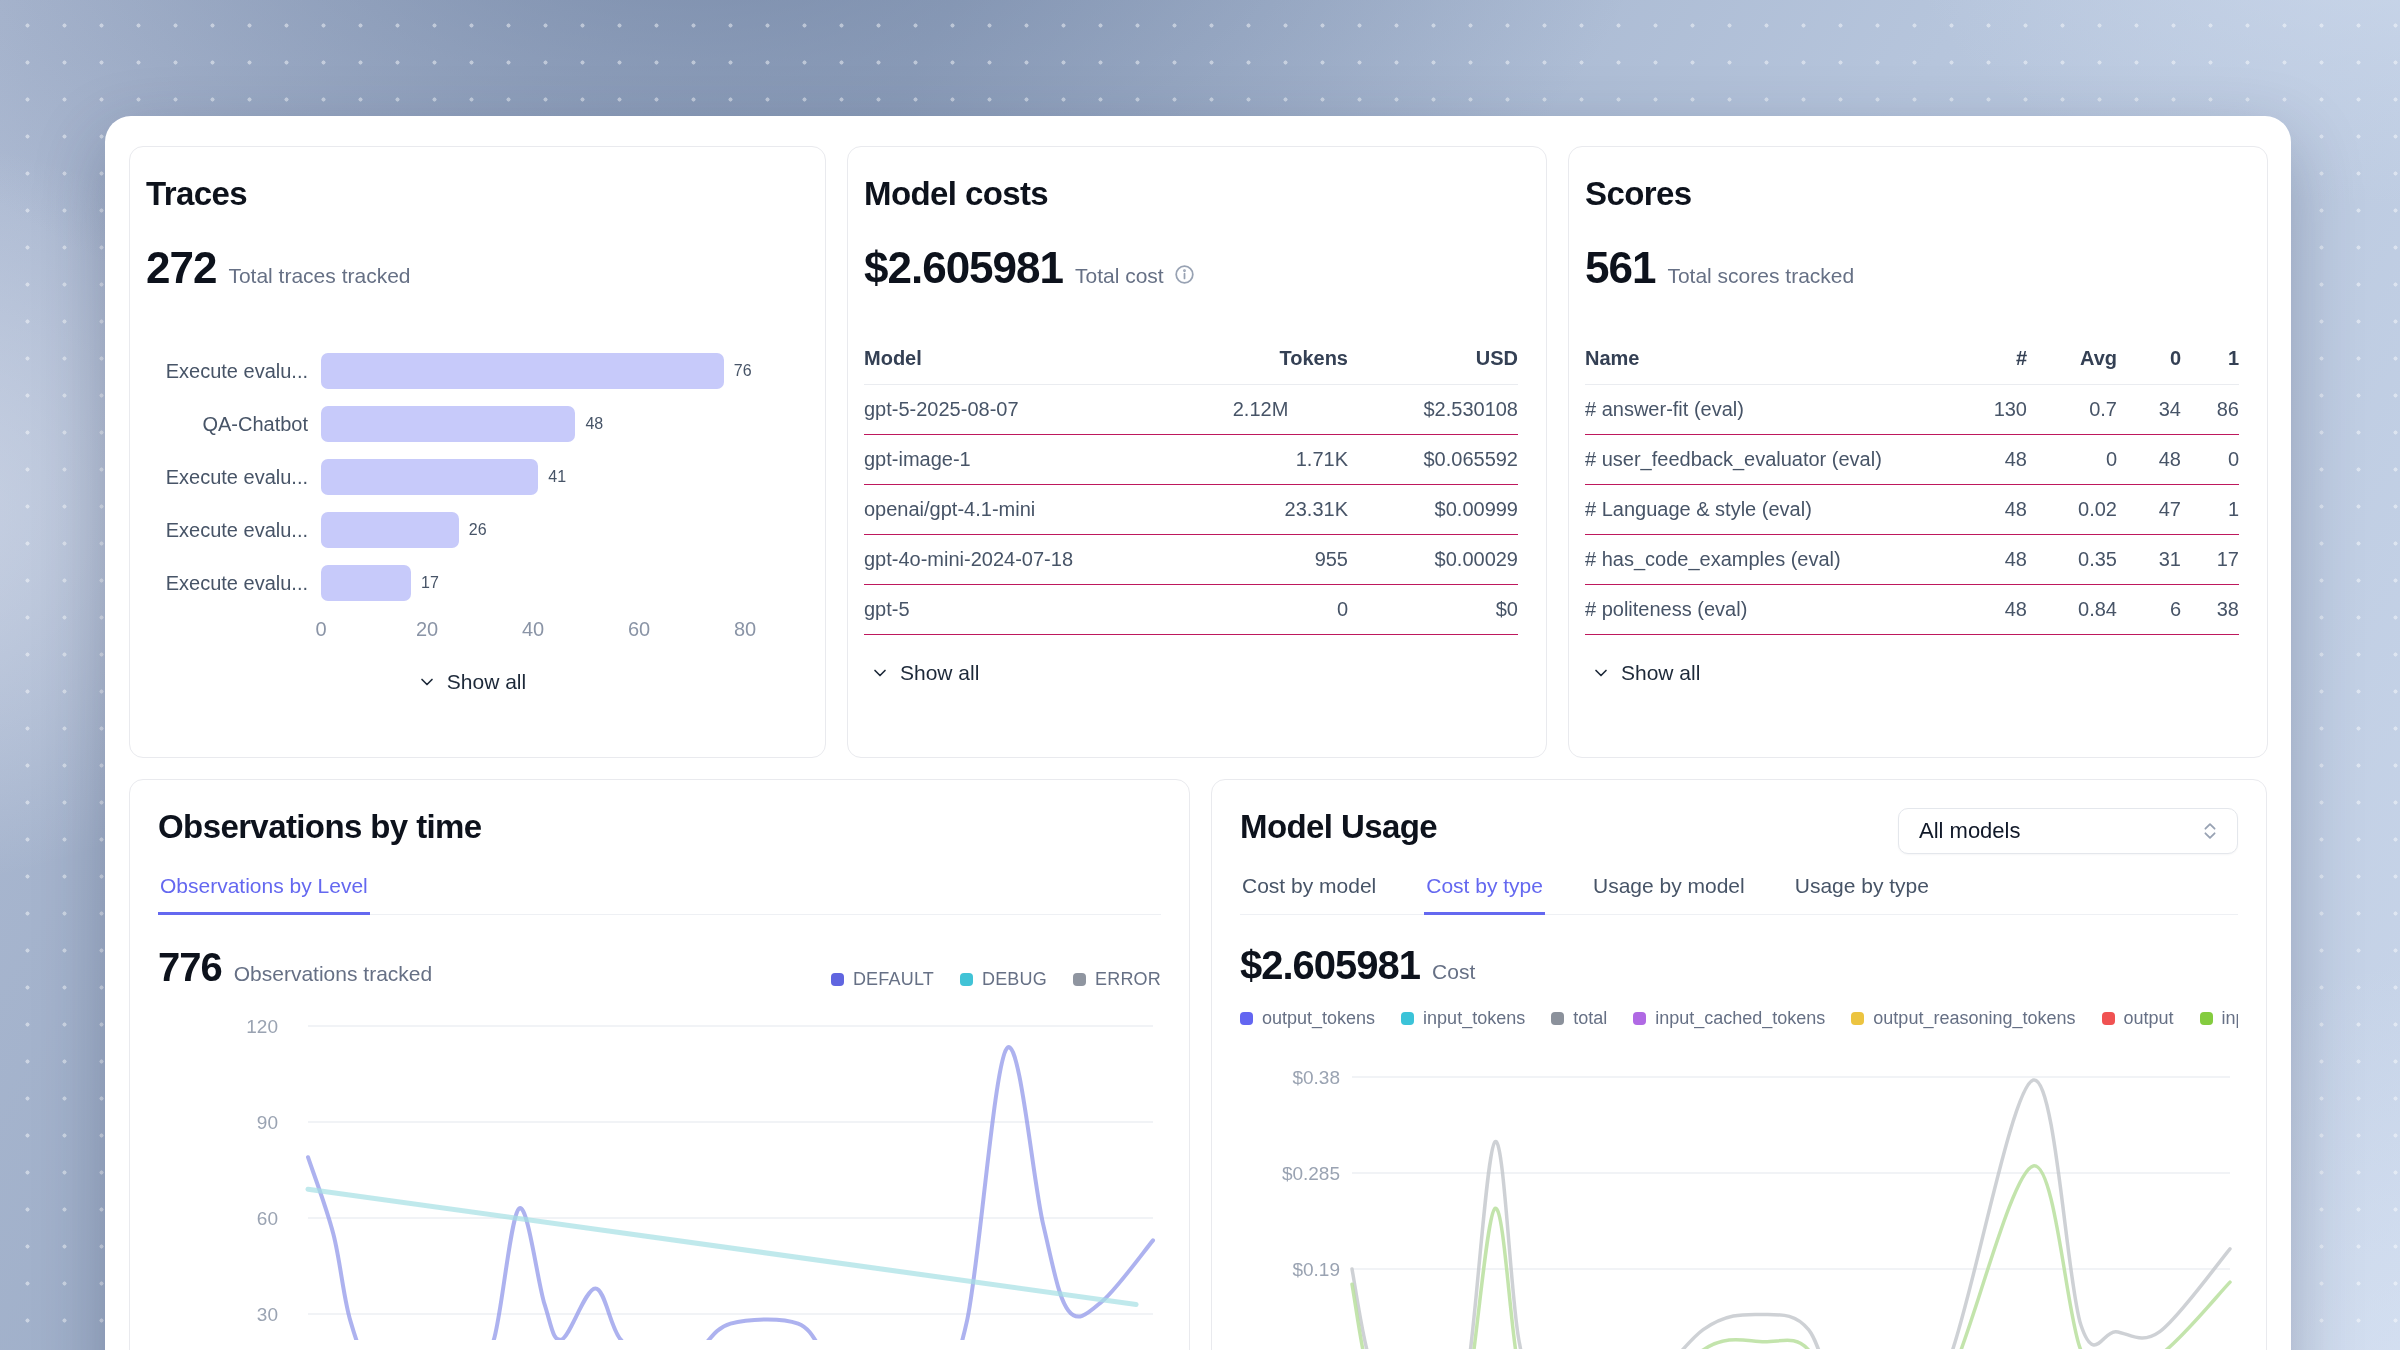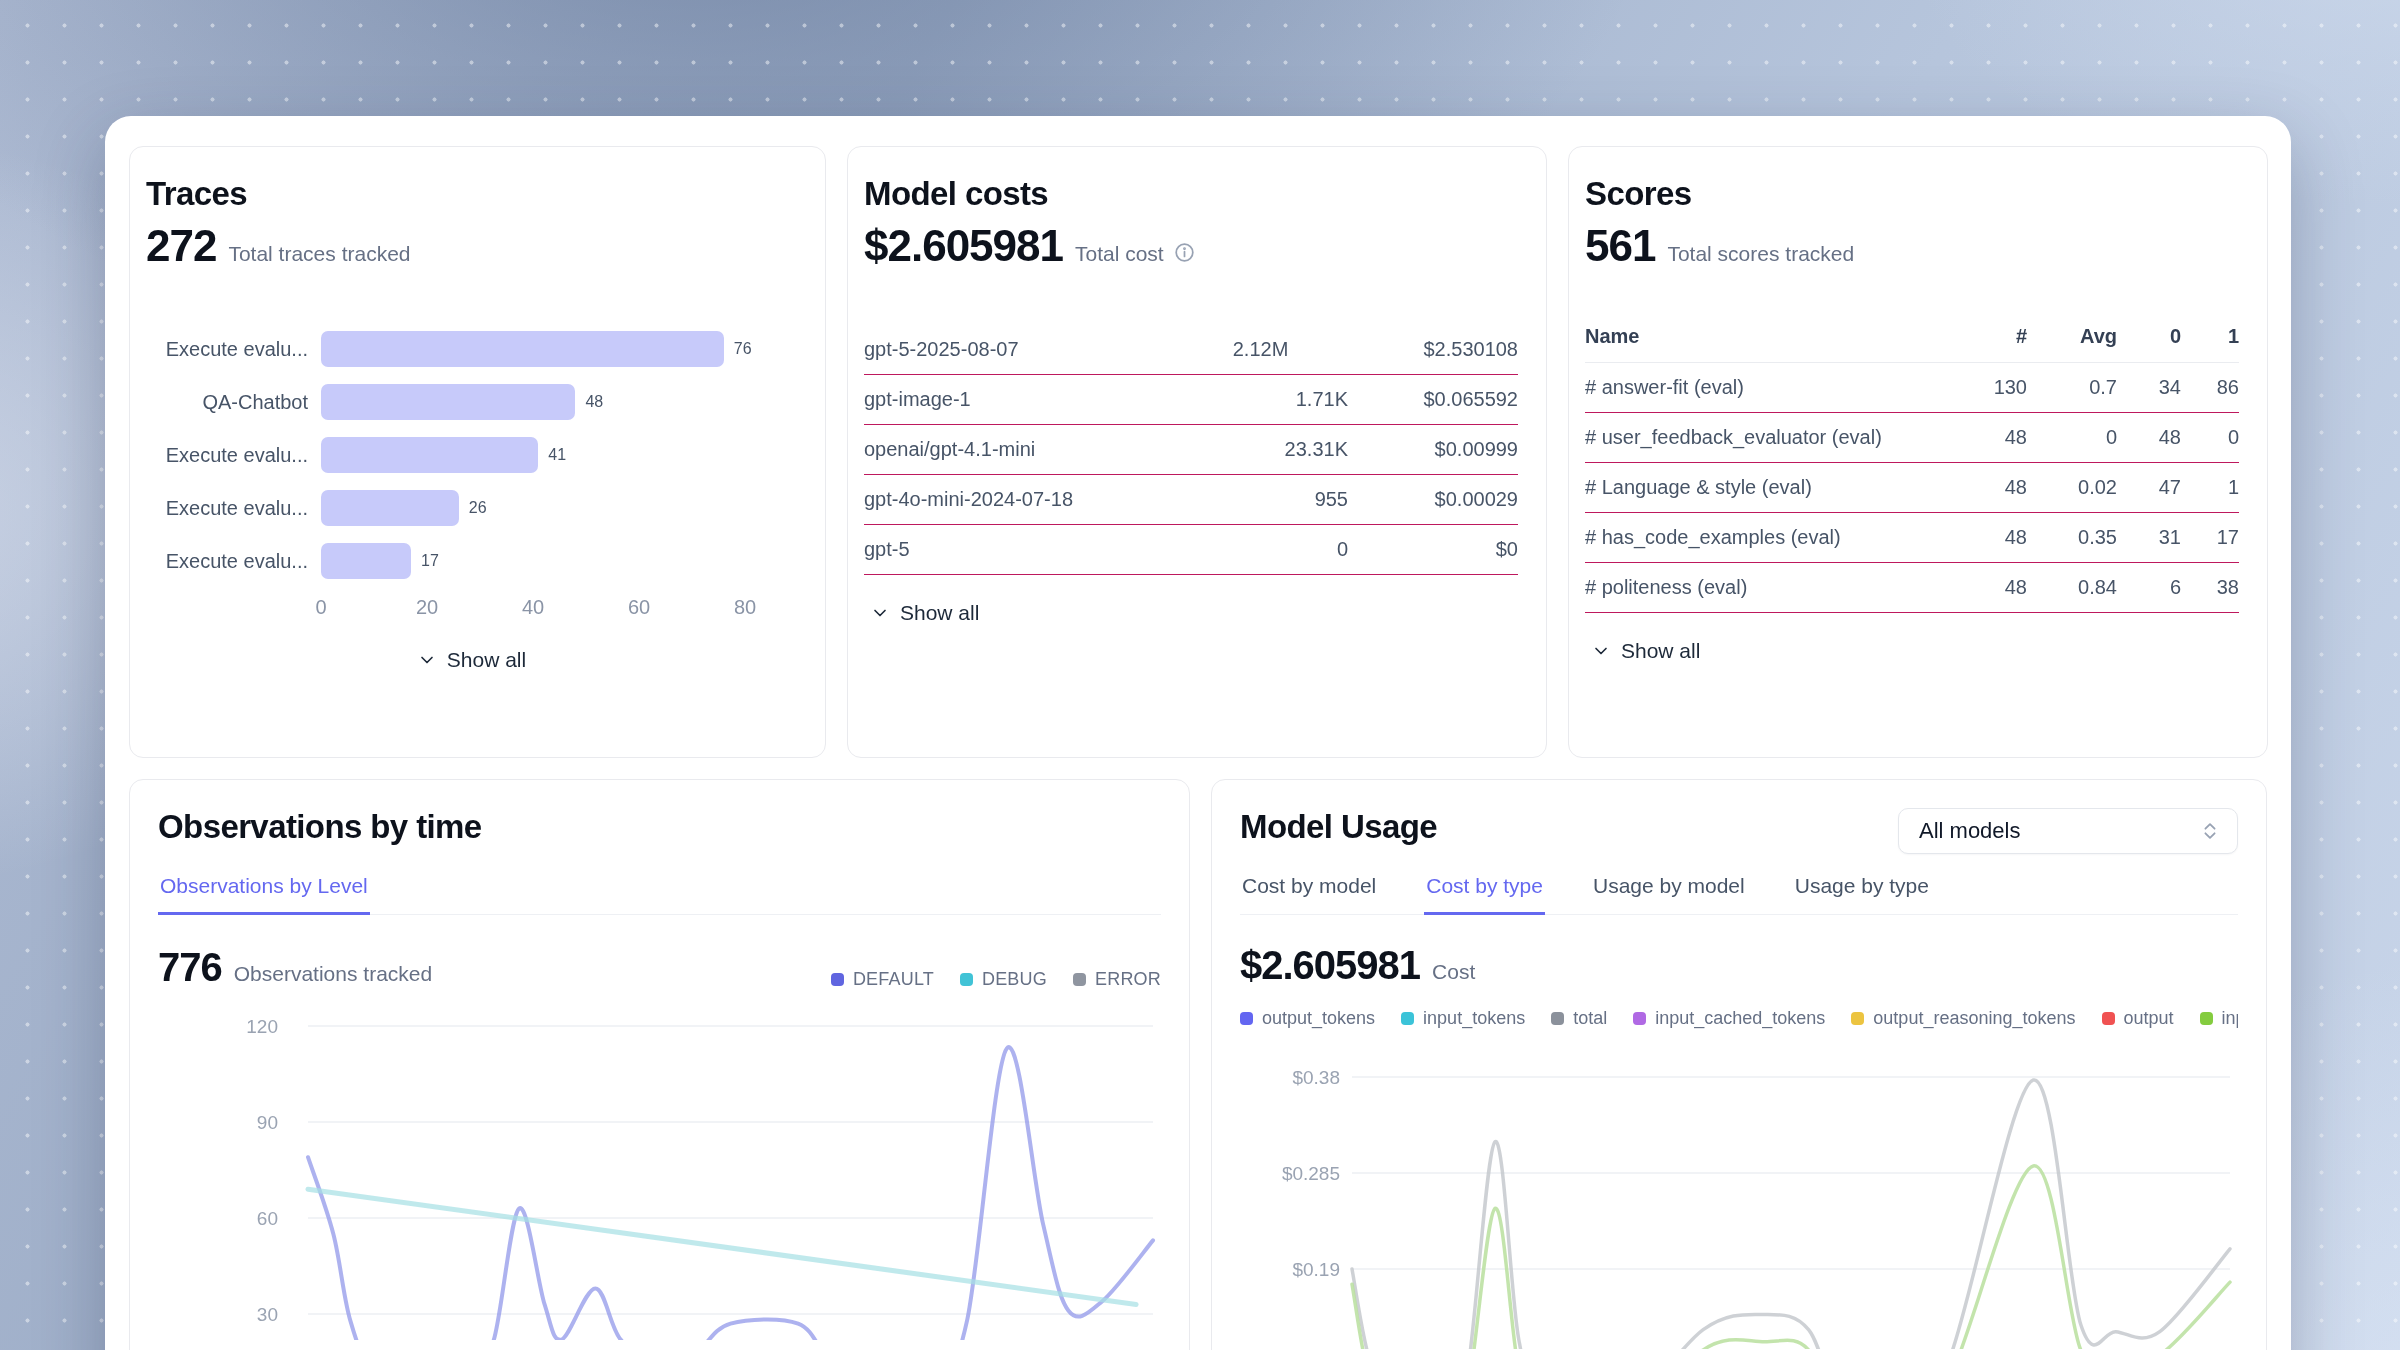--- a/index.html
+++ b/index.html
@@ -24,21 +24,21 @@
     box-shadow:0 24px 70px rgba(25,35,70,.28); z-index:1; }
 
   .row1 { display:grid; grid-template-columns:697px 700px 700px; gap:21px; margin-bottom:21px; }
   .row2 { display:grid; grid-template-columns:1061px 1056px; gap:21px; }
 
   .card { background:#fff; border:1px solid #e9eaee; border-radius:14px; padding:28px 28px; position:relative; overflow:hidden; }
   .row1 .card { height:612px;padding-left:16px; }
   .row2 .card { height:700px; }
 
   .card-title { font-size:33px; font-weight:700; letter-spacing:-.6px; color:#0d121c; }
-  .stat-row { display:flex; align-items:baseline; margin-top:8px; }
+  .stat-row { display:flex; align-items:baseline; margin-top:30px; }
   .stat-value { font-size:44px; font-weight:700; letter-spacing:-1px; color:#0d121c; }
   .stat-label { font-size:21px; color:#667085; margin-left:12px; }
   .stat-sm .stat-value { font-size:40px; }
 
   
   .tbl { margin-top:54px; }
   .tbl-row { display:flex; align-items:center; padding:13px 0; border-bottom:1px solid #be185d; }
   .tbl-head { border-bottom:1px solid #eaecf0; padding:0 0 14px 0; }
   .tbl-head .c { font-weight:700; color:#344054; }
   .c { font-size:20px; color:#475467; }
@@ -160,20 +160,25 @@
         <span class="stat-label">Total cost</span>
         <span class="info-icon">
           <svg width="21" height="21" viewBox="0 0 24 24" fill="none" stroke="#98a2b3" stroke-width="2" stroke-linecap="round">
               <circle cx="12" cy="12" r="9.5"></circle>
               <line x1="12" y1="11" x2="12" y2="16.5"></line>
               <circle cx="12" cy="7.6" r="0.6" fill="#98a2b3"></circle>
             </svg>
         </span>
       </div>
       <div class="tbl" id="costs-table">
+          <div class="tbl-row tbl-head">
+            <div class="c c-flex">Model</div>
+            <div class="c c-num" style="width: 175px;">Tokens</div>
+            <div class="c c-num" style="width: 170px;">USD</div>
+          </div>
           <div class="tbl-row">
             <div class="c c-flex">gpt-5-2025-08-07</div>
             <div class="c c-num" style="width: 175px; text-align: center;">2.12M</div>
             <div class="c c-num" style="width: 170px;">$2.530108</div>
           </div>
           <div class="tbl-row">
             <div class="c c-flex">gpt-image-1</div>
             <div class="c c-num" style="width: 175px;">1.71K</div>
             <div class="c c-num" style="width: 170px;">$0.065592</div>
           </div>

